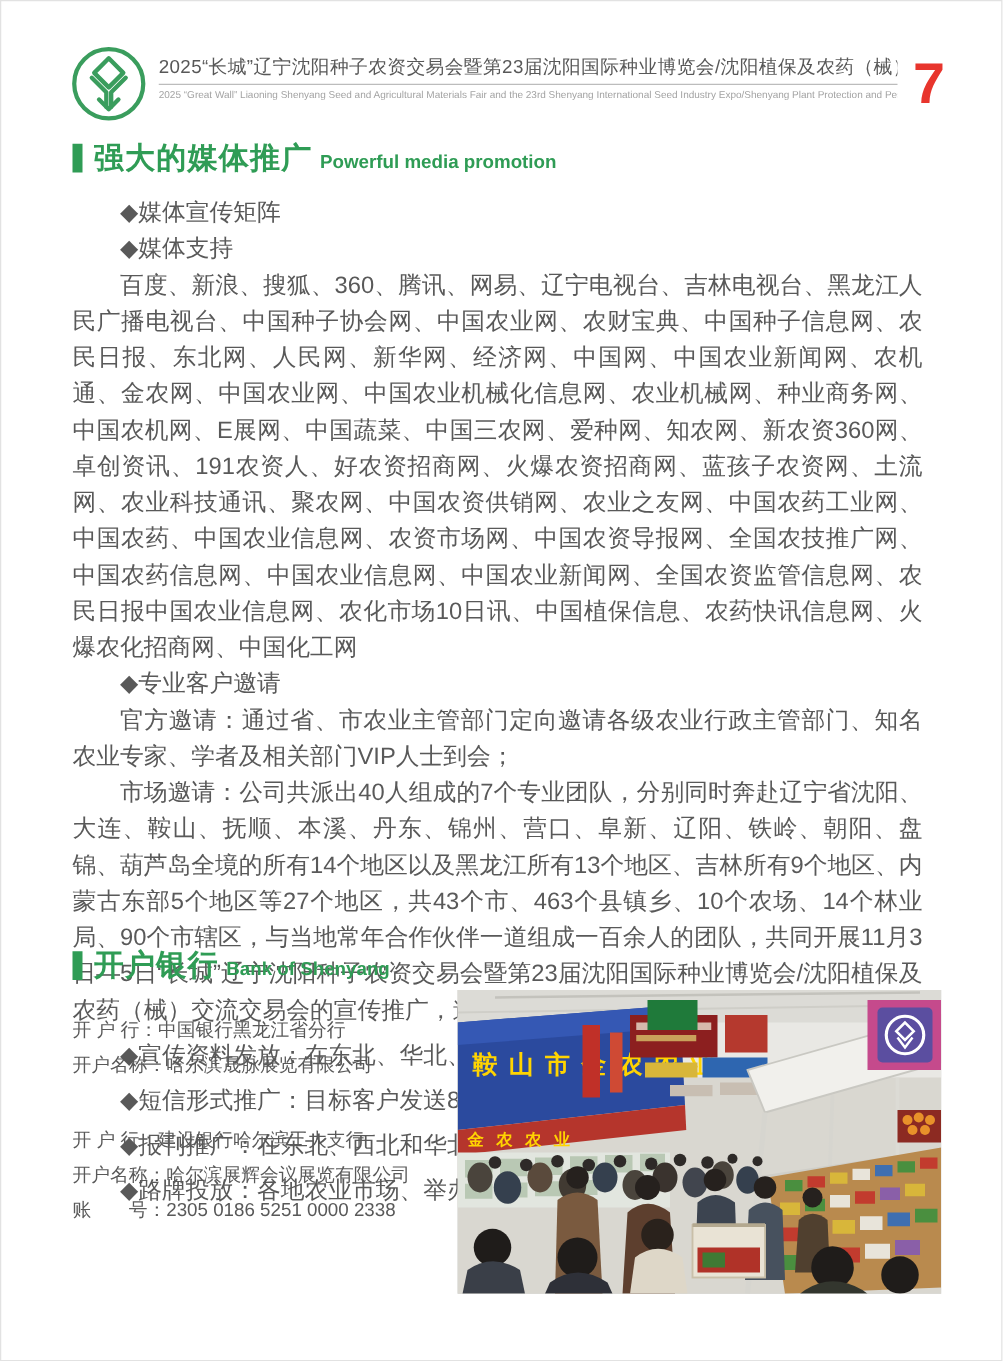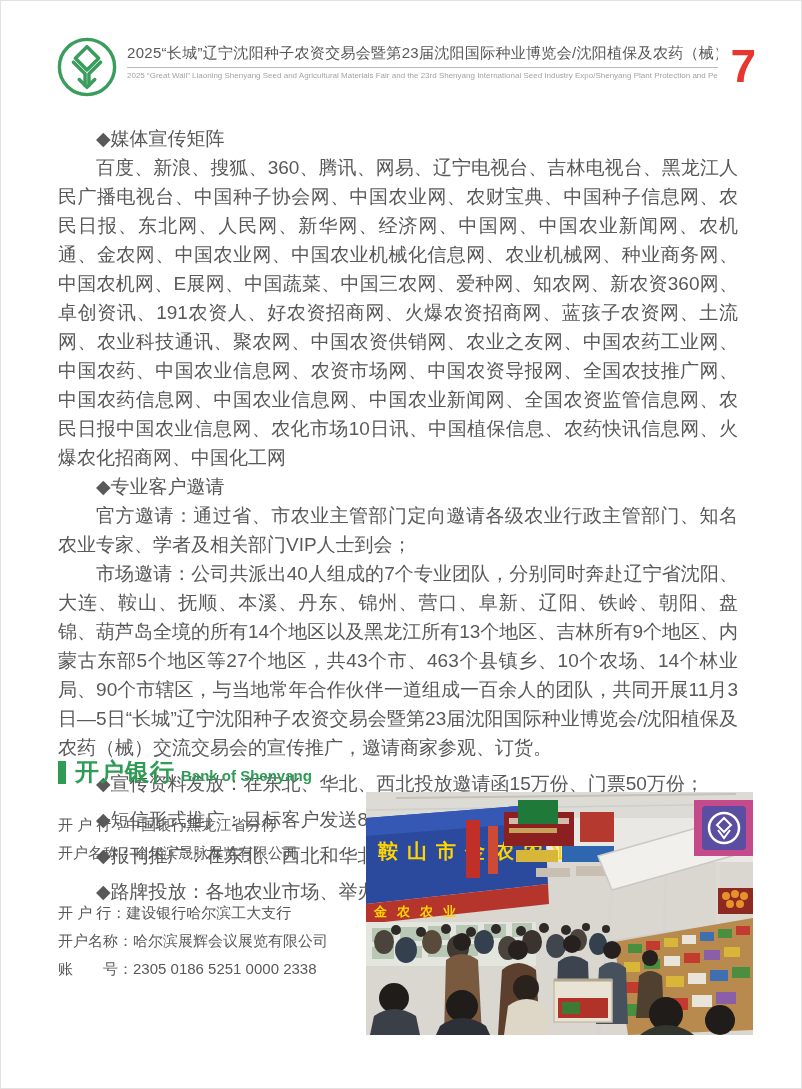--- a/index.html
+++ b/index.html
@@ -60,22 +60,28 @@
     </div>
     <div class="header-text">
       <div class="title-cn">2025“长城”辽宁沈阳种子农资交易会暨第23届沈阳国际种业博览会/沈阳植保及农药（械）交流交易会</div>
       <hr class="header-divider">
       <div class="title-en">2025 “Great Wall” Liaoning Shenyang Seed and Agricultural Materials Fair and the 23rd Shenyang International Seed Industry Expo/Shenyang Plant Protection and Pesticide (Machinery) Exchange Fair</div>
     </div>
     <div class="page-number">7</div>
   </div>
 
   <div class="media-section">
+    <div class="section-heading">
+      <span class="heading-bar"></span>
+      <span class="heading-cn">强大的媒体推广</span>
+      <span class="heading-en">Powerful media promotion</span>
+    </div>
     <div class="paragraphs" id="media-paragraphs">
         <p class="bullet">◆媒体宣传矩阵</p>
+        <p class="bullet">◆媒体支持</p>
         <p class="body">百度、新浪、搜狐、360、腾讯、网易、辽宁电视台、吉林电视台、黑龙江人民广播电视台、中国种子协会网、中国农业网、农财宝典、中国种子信息网、农民日报、东北网、人民网、新华网、经济网、中国网、中国农业新闻网、农机通、金农网、中国农业网、中国农业机械化信息网、农业机械网、种业商务网、中国农机网、E展网、中国蔬菜、中国三农网、爱种网、知农网、新农资360网、卓创资讯、191农资人、好农资招商网、火爆农资招商网、蓝孩子农资网、土流网、农业科技通讯、聚农网、中国农资供销网、农业之友网、中国农药工业网、中国农药、中国农业信息网、农资市场网、中国农资导报网、全国农技推广网、中国农药信息网、中国农业信息网、中国农业新闻网、全国农资监管信息网、农民日报中国农业信息网、农化市场10日讯、中国植保信息、农药快讯信息网、火爆农化招商网、中国化工网</p>
         <p class="bullet">◆专业客户邀请</p>
         <p class="body">官方邀请：通过省、市农业主管部门定向邀请各级农业行政主管部门、知名农业专家、学者及相关部门VIP人士到会；</p>
         <p class="body">市场邀请：公司共派出40人组成的7个专业团队，分别同时奔赴辽宁省沈阳、大连、鞍山、抚顺、本溪、丹东、锦州、营口、阜新、辽阳、铁岭、朝阳、盘锦、葫芦岛全境的所有14个地区以及黑龙江所有13个地区、吉林所有9个地区、内蒙古东部5个地区等27个地区，共43个市、463个县镇乡、10个农场、14个林业局、90个市辖区，与当地常年合作伙伴一道组成一百余人的团队，共同开展11月3日—5日“长城”辽宁沈阳种子农资交易会暨第23届沈阳国际种业博览会/沈阳植保及农药（械）交流交易会的宣传推广，邀请商家参观、订货。</p>
         <p class="bullet spaced">◆宣传资料发放：在东北、华北、西北投放邀请函15万份、门票50万份；</p>
         <p class="bullet spaced">◆短信形式推广：目标客户发送800多万条短信；</p>
         <p class="bullet spaced">◆报刊推广：在东北、西北和华北地区主流报刊发布展会信息；</p>
         <p class="bullet spaced">◆路牌投放：各地农业市场、举办地主要路段电子屏、路牌；</p>
       </div>
   </div>

